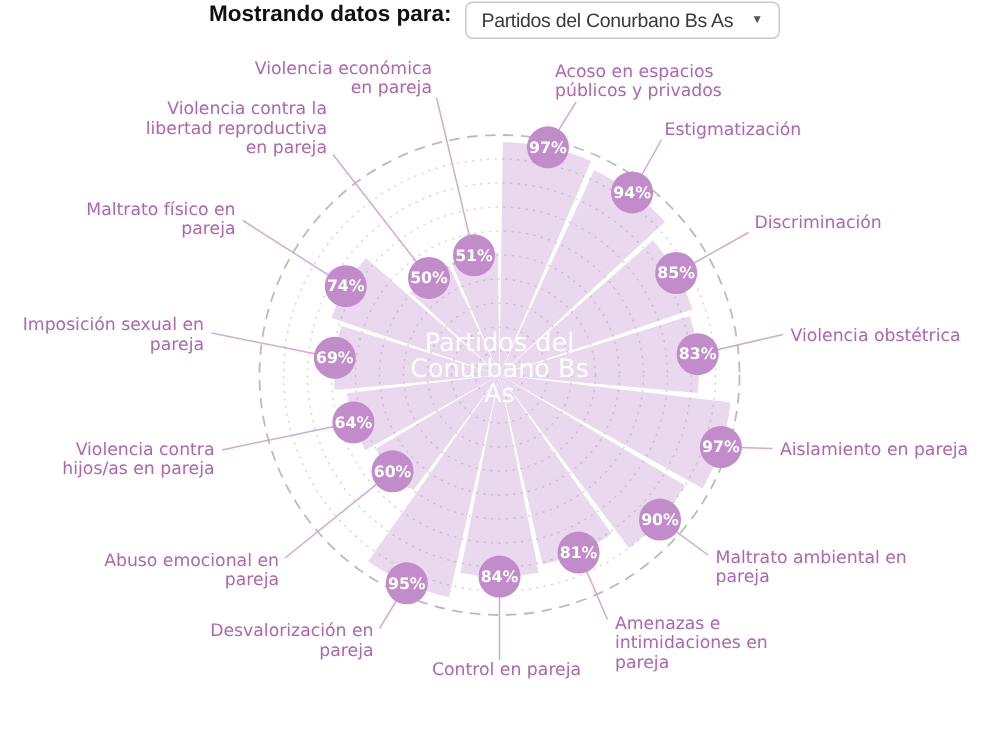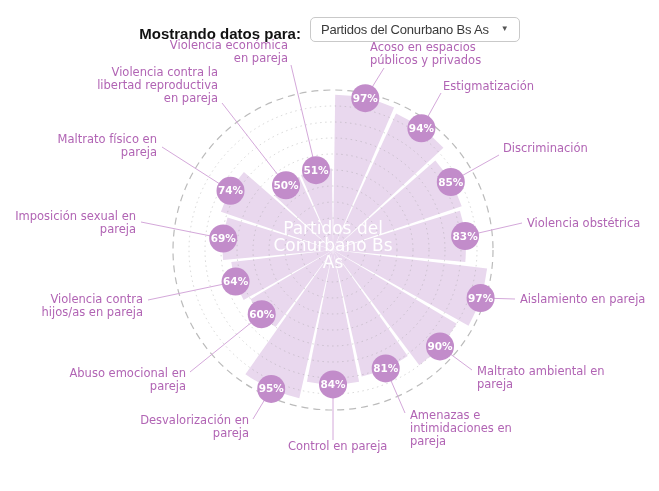--- a/index.html
+++ b/index.html
@@ -1,22 +1,22 @@
 <!DOCTYPE html>
 <html><head>
 <meta charset="utf-8">
 <style>
   html,body{margin:0;padding:0;}
   body{
     width:659px;height:491px;position:relative;overflow:hidden;
     background:#ffffff;font-family:"Liberation Sans",sans-serif;
   }
   .header{
-    position:absolute;top:17px;left:0;width:100%;z-index:2;
-    display:flex;justify-content:center;align-items:flex-end;gap:9px;
+    position:absolute;top:1px;left:0;width:100%;z-index:2;
+    display:flex;justify-content:center;align-items:flex-start;gap:9px;
   }
   .header-label{
     font-size:15px;font-weight:bold;color:#111111;white-space:nowrap;
   }
   .dropdown{
     display:flex;align-items:center;gap:12px;
     border:1px solid #c9c9c9;border-radius:5px;background:#ffffff;
     padding:4px 10px;cursor:pointer;white-space:nowrap;
   }
   .dropdown-value{font-size:13px;color:#3a3a3a;letter-spacing:-0.2px;}

